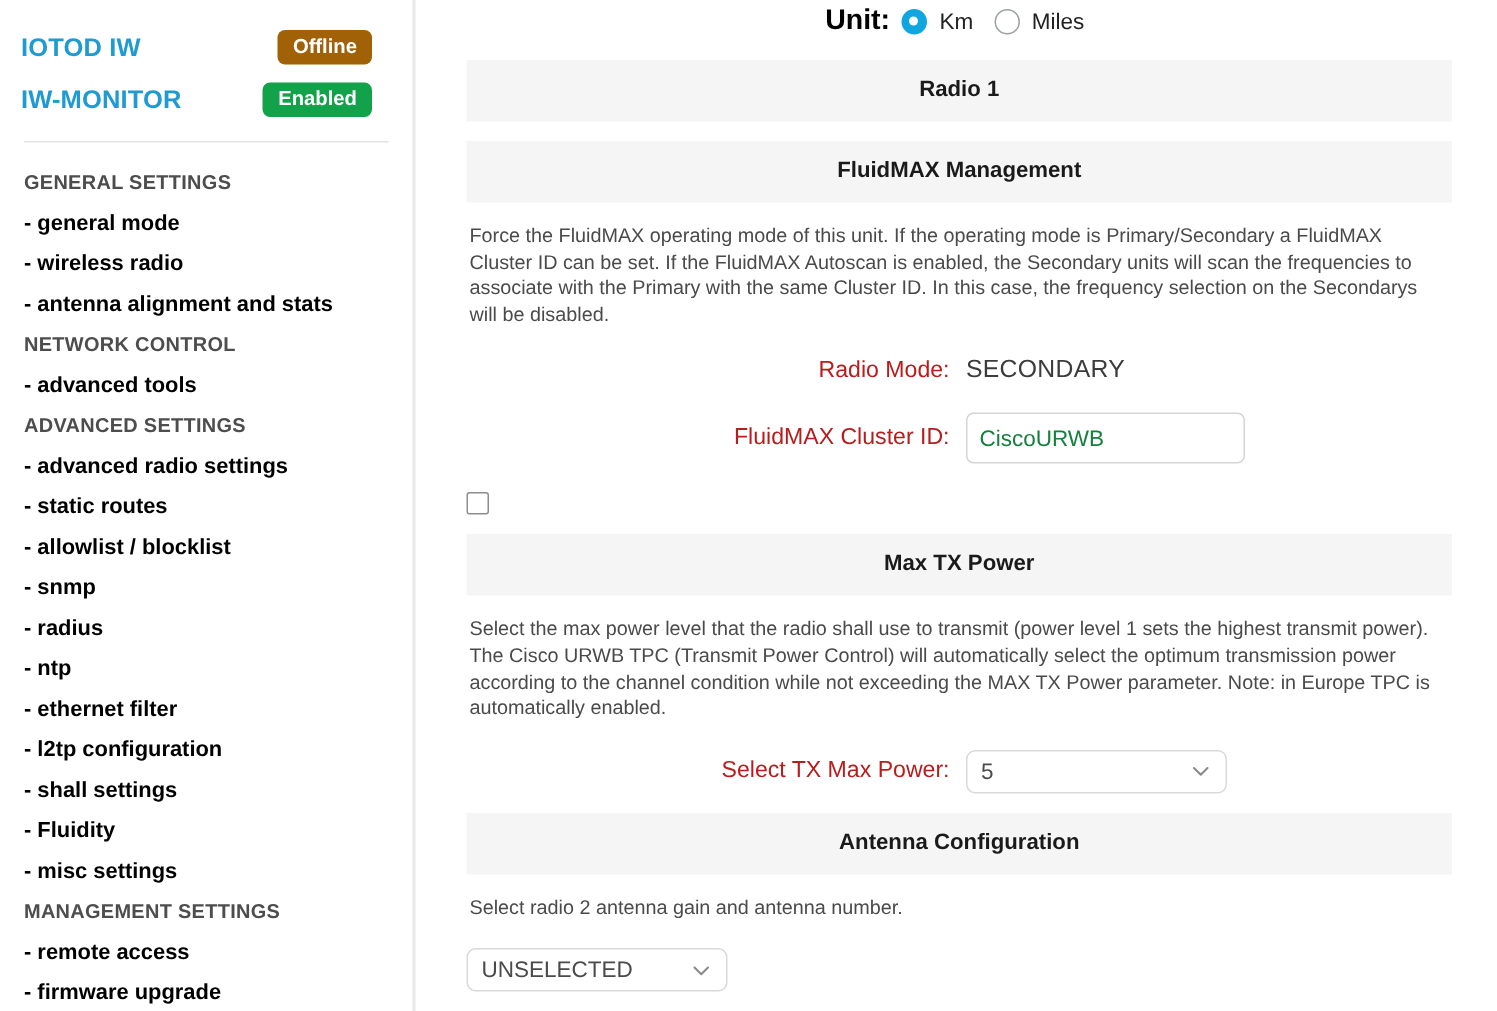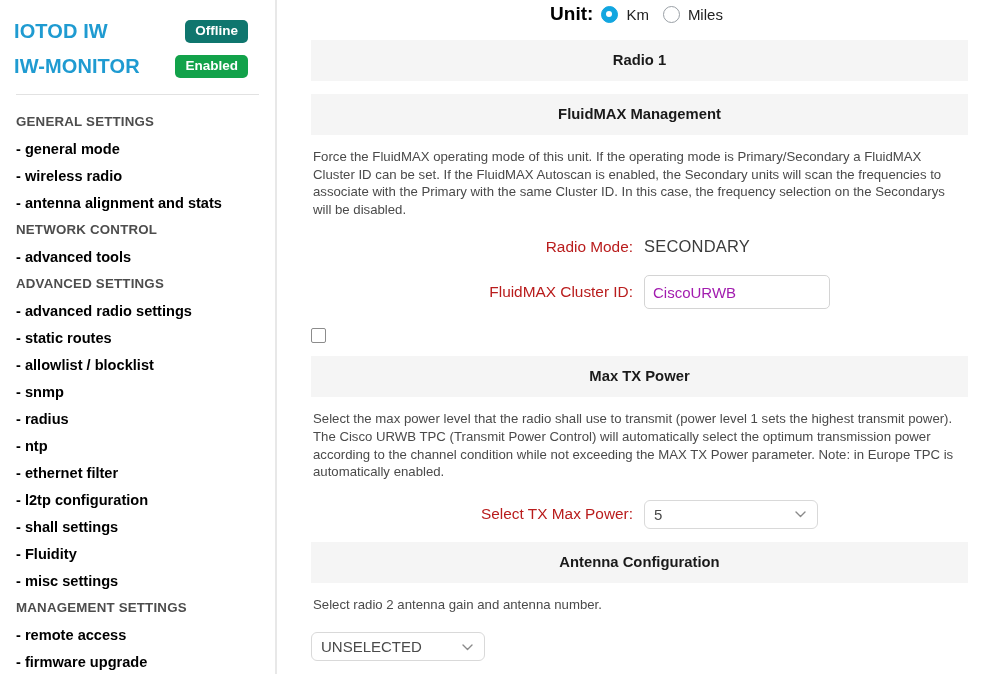--- a/index.html
+++ b/index.html
@@ -36,37 +36,37 @@
   .brand-row {
     display: flex;
     align-items: center;
     justify-content: space-between;
     height: 31px;
     margin-top: 16px;
   }
   .brand-row.second { margin-top: 4px; }
   .brand-link {
     color: #1f9bd1;
-    font-size: 20px;
+    font-size: 17px;
     font-weight: bold;
     letter-spacing: 0.1px;
     text-decoration: none;
     cursor: pointer;
   }
   .badge {
     display: inline-block;
     color: #ffffff;
     font-size: 13.5px;
     font-weight: bold;
     padding: 4px 10px 5px 10px;
     border-radius: 5px;
     line-height: 1;
     margin-right: 13px;
   }
-  .badge.offline { background: #0f766e; }
+  .badge.offline { background: #a16207; }
   .badge.enabled { background: #12a24a; }
 
   .sidebar-sep {
     border: 0;
     border-top: 1px solid #e2e2e2;
     margin: 12px 2px 14px 2px;
   }
   .nav-group-title {
     font-size: 13.3px;
     font-weight: bold;
@@ -179,21 +179,21 @@
 
   .text-input {
     width: 186px;
     height: 29px;
     box-sizing: border-box;
     border: 1px solid #d4d4d4;
     border-radius: 5px;
     background: #ffffff;
     font-family: "Liberation Sans", sans-serif;
     font-size: 15px;
-    color: #a21caf;
+    color: #15803d;
     padding: 16px 8px;
     outline: none;
   }
 
   .checkbox {
     width: 15px;
     height: 15px;
     box-sizing: border-box;
     border: 1.6px solid #8c8c8c;
     border-radius: 2px;

